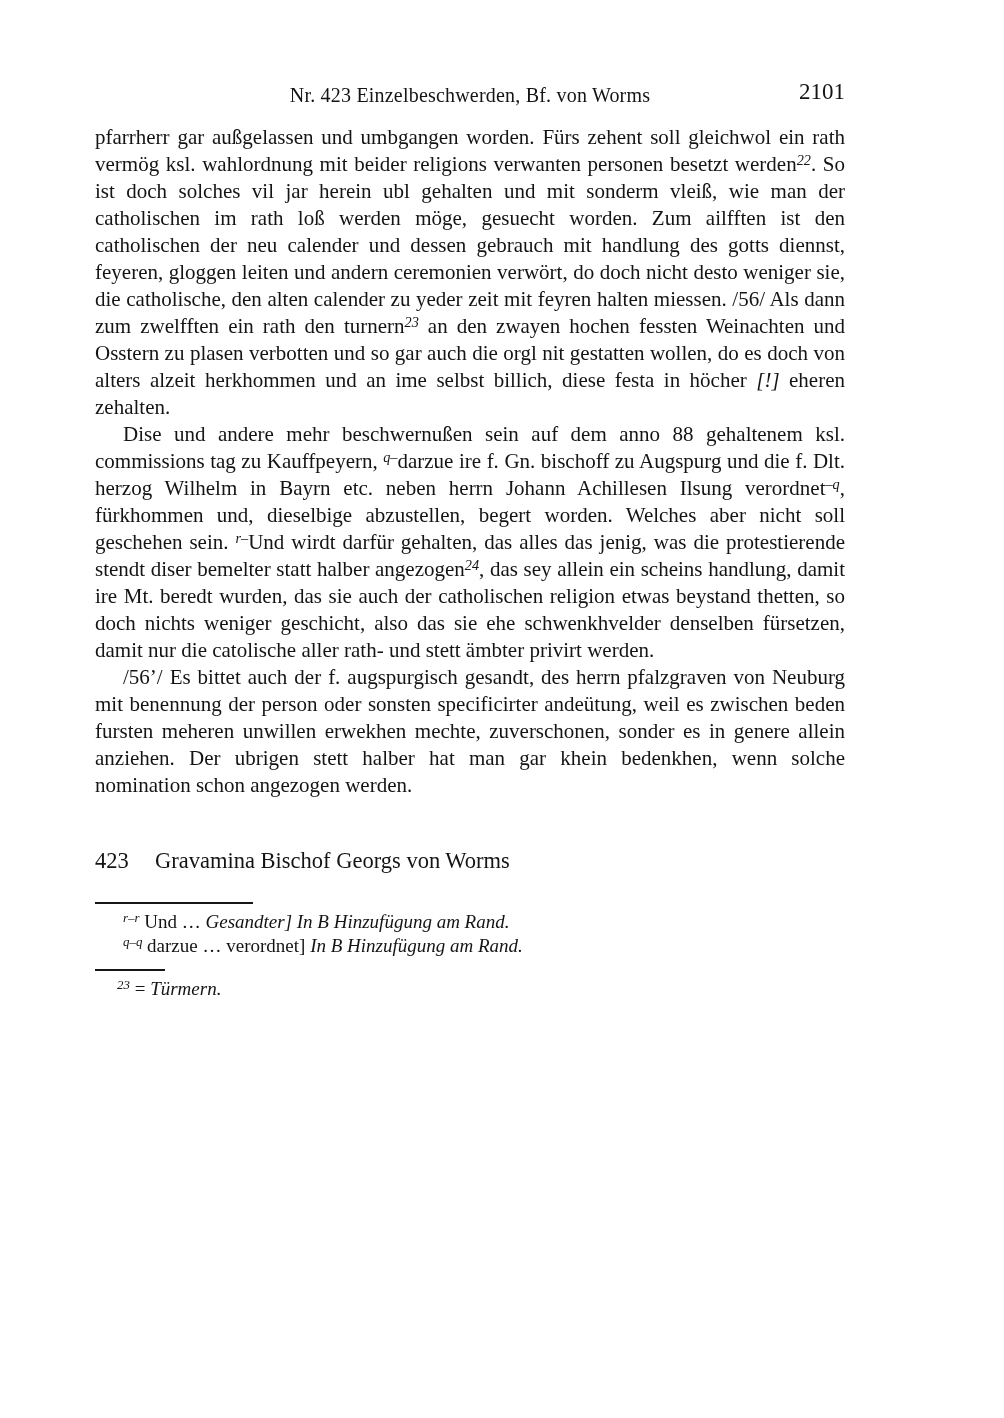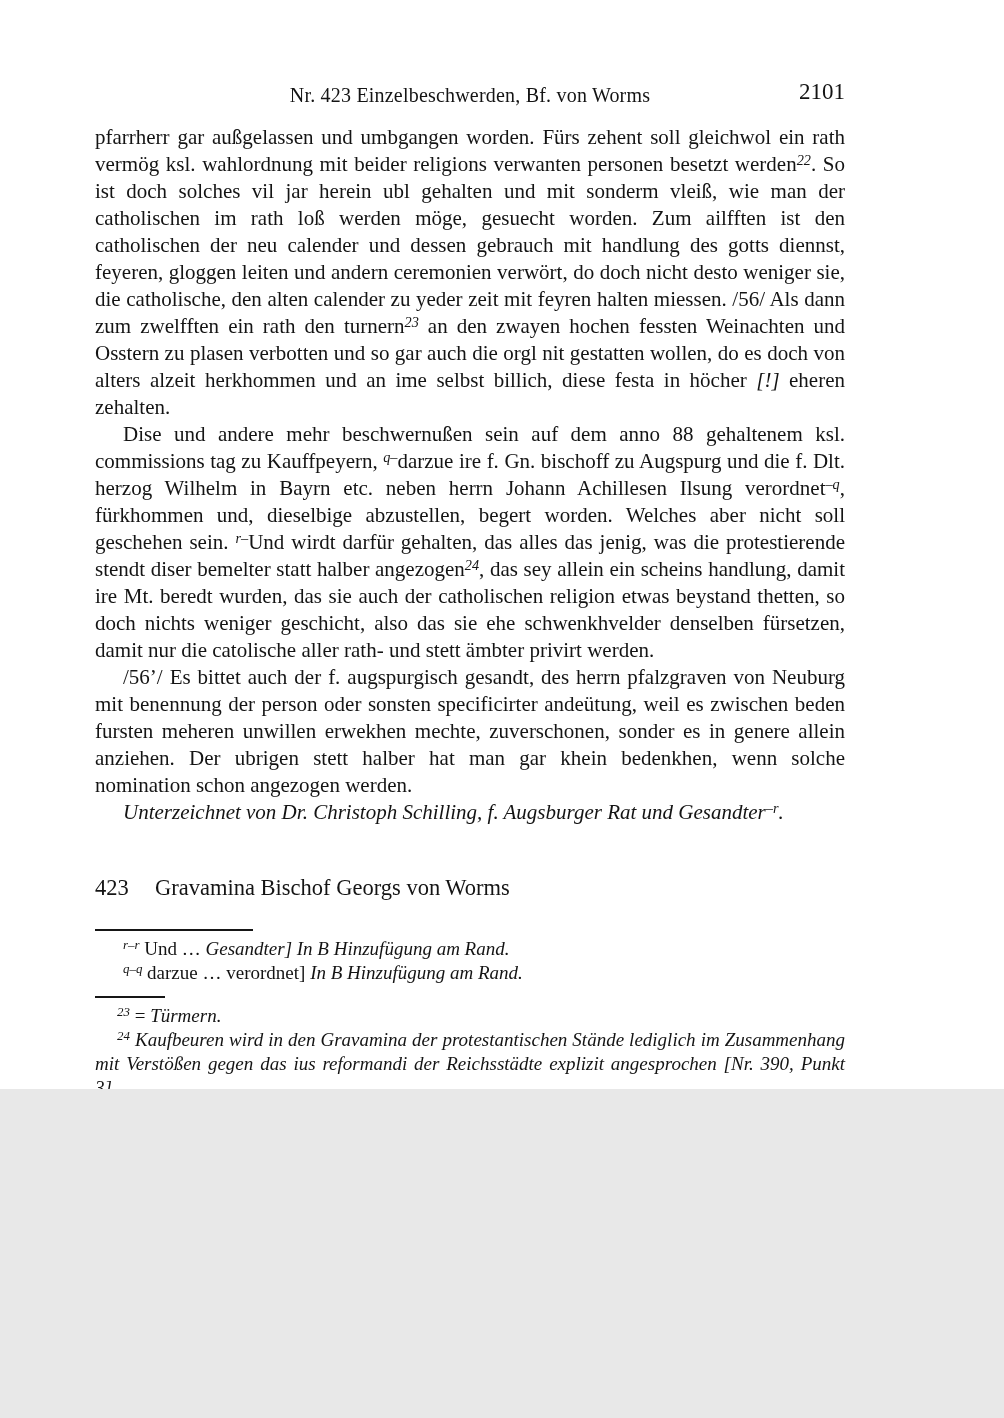--- a/index.html
+++ b/index.html
@@ -4,21 +4,21 @@
 <style>
   html, body { margin: 0; padding: 0; }
   body {
     background: #e8e8e8;
     font-family: "Liberation Serif", "DejaVu Serif", serif;
     color: #141414;
   }
   .page {
     position: relative;
     width: 1004px;
-    height: 1089px;
+    height: 1418px;
     background: #ffffff;
     overflow: hidden;
   }
   .textblock {
     position: absolute;
     left: 95px;
     top: 82px;
     width: 750px;
   }
   .running-header {
@@ -100,36 +100,34 @@
   <div class="textblock">
 
     <div class="running-header">
       <span class="running-title">Nr. 423 Einzelbeschwerden, Bf. von Worms</span>
       <span class="page-number">2101</span>
     </div>
 
     <p class="bp"><span>pfarrherr gar außgelassen und umbgangen worden. Fürs zehent soll gleichwol ein rath vermög ksl. wahlordnung mit beider religions verwanten personen besetzt werden</span><sup class="ts">22</sup><span>. So ist doch solches vil jar herein ubl gehalten und mit sonderm vleiß, wie man der catholischen im rath loß werden möge, gesuecht worden. Zum ailfften ist den catholischen der neu calender und dessen gebrauch mit handlung des gotts diennst, feyeren, gloggen leiten und andern ceremonien verwört, do doch nicht desto weniger sie, die catholische, den alten calender zu yeder zeit mit feyren halten miessen. /56/ Als dann zum zwelfften ein rath den turnern</span><sup class="ts">23</sup><span> an den zwayen hochen fessten Weinachten und Osstern zu plasen verbotten und so gar auch die orgl nit gestatten wollen, do es doch von alters alzeit herkhommen und an ime selbst billich, diese festa in höcher </span><span class="it">[!]</span><span> eheren zehalten.</span></p>
     <p class="bp indent"><span>Dise und andere mehr beschwernußen sein auf dem anno 88 gehaltenem ksl. commissions tag zu Kauffpeyern, </span><sup class="ts">q–</sup><span>darzue ire f. Gn. bischoff zu Augspurg und die f. Dlt. herzog Wilhelm in Bayrn etc. neben herrn Johann Achillesen Ilsung verordnet</span><sup class="ts">–q</sup><span>, fürkhommen und, dieselbige abzustellen, begert worden. Welches aber nicht soll geschehen sein. </span><sup class="ts">r–</sup><span>Und wirdt darfür gehalten, das alles das jenig, was die protestierende stendt diser bemelter statt halber angezogen</span><sup class="ts">24</sup><span>, das sey allein ein scheins handlung, damit ire Mt. beredt wurden, das sie auch der catholischen religion etwas beystand thetten, so doch nichts weniger geschicht, also das sie ehe schwenkhvelder denselben fürsetzen, damit nur die catolische aller rath- und stett ämbter privirt werden.</span></p>
     <p class="bp indent"><span>/56’/ Es bittet auch der f. augspurgisch gesandt, des herrn pfalzgraven von Neuburg mit benennung der person oder sonsten specificirter andeütung, weil es zwischen beden fursten meheren unwillen erwekhen mechte, zuverschonen, sonder es in genere allein anziehen. Der ubrigen stett halber hat man gar khein bedenkhen, wenn solche nomination schon angezogen werden.</span></p>
-    <p class="bp indent"><span class="it">Unterzeichnet von Dr. Christoph Schilling, f. Augsburger Rat und Gesandter</span><sup class="ts">–r</sup><span class="it">.</span></p>
 
     <div class="section-heading">
       <span class="sec-num">423</span>
       <span class="sec-title">Gravamina Bischof Georgs von Worms</span>
     </div>
 
 
     <hr class="rule rule-apparatus">
 
     <div class="apparatus">
       <p class="app-line"><sup class="ts">r–r</sup><span> Und … </span><span class="it">Gesandter] </span><span class="it">In B Hinzufügung am Rand.</span></p>
       <p class="app-line"><sup class="ts">q–q</sup><span> darzue … verordnet] </span><span class="it">In B Hinzufügung am Rand.</span></p>
     </div>
 
     <hr class="rule rule-footnotes">
 
     <div class="footnotes">
       <p class="fn"><sup class="ts">23</sup><span> = </span><span class="it">Türmern.</span></p>
-      <p class="fn"><sup class="ts">24</sup><span> </span><span class="it">Kaufbeuren wird in den Gravamina der protestantischen Stände lediglich im Zusammenhang mit Verstößen gegen das ius reformandi der Reichsstädte explizit angesprochen [Nr. 390, Punkt 3].</span></p>
     </div>
 
   </div>
 </div>
 
 </body></html>

